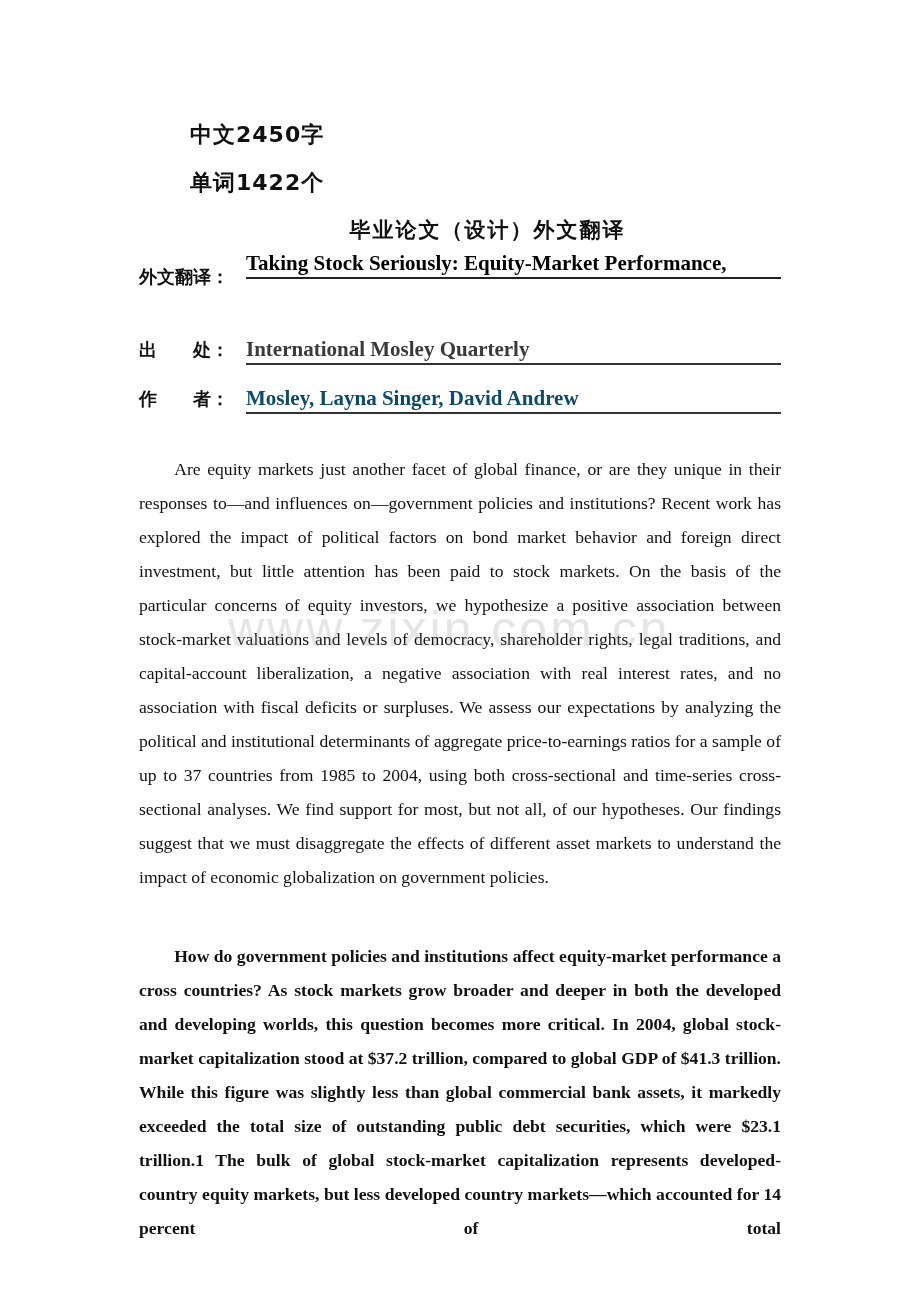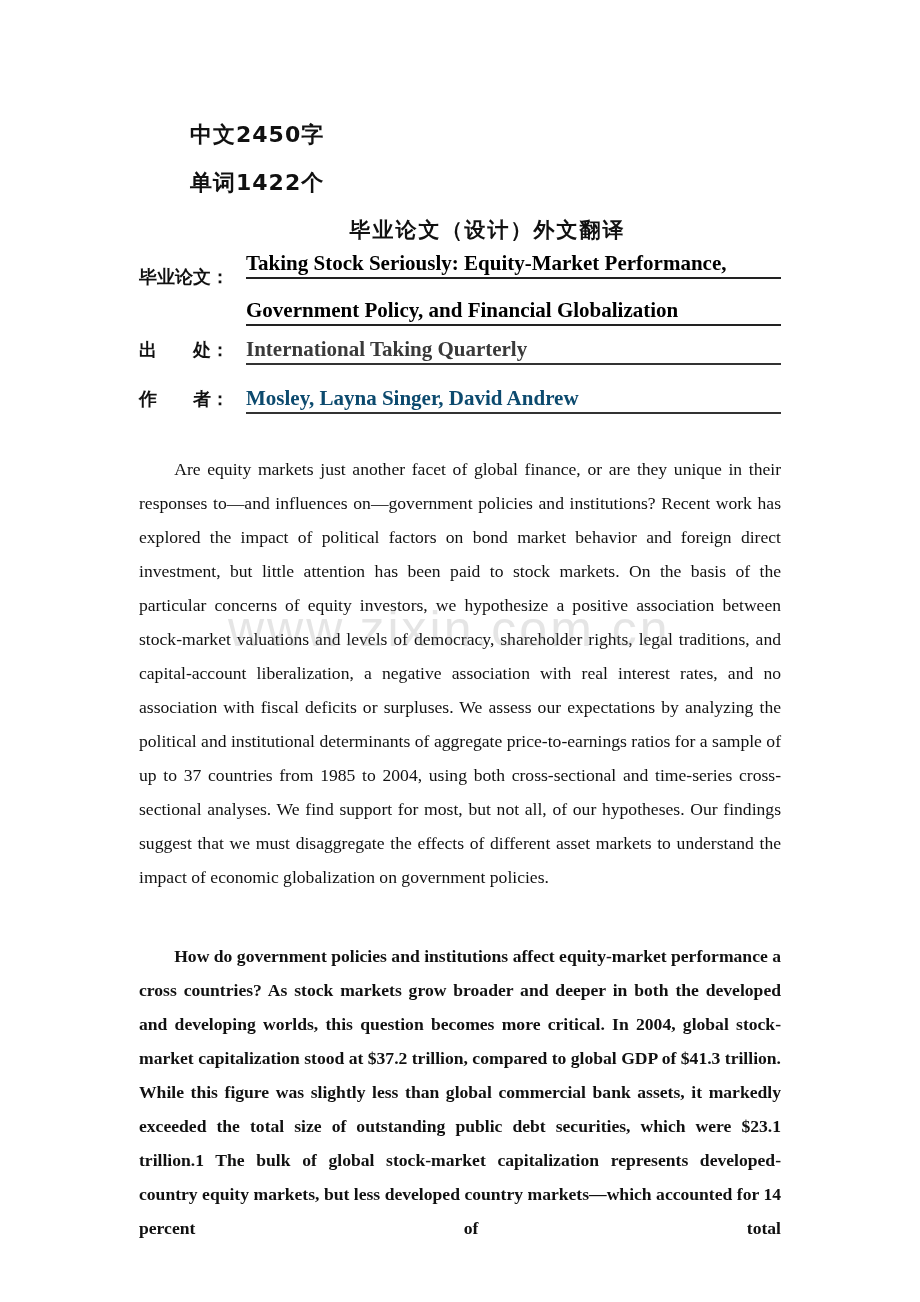--- a/index.html
+++ b/index.html
@@ -57,26 +57,25 @@
   </style>
 </head>
 <body>
 
 <div class="page">
   <div id="cnt1" class="count-line">中文2450字</div>
   <div id="cnt2" class="count-line">单词1422个</div>
 
   <div class="doc-heading">毕业论文（设计）外文翻译</div>
 
-  <div id="lbl-title" class="meta-label">毕业论文：</div>
+  <div id="lbl-title" class="meta-label">外文翻译：</div>
   <div id="title-l1" class="meta-value">Taking Stock Seriously:   Equity-Market Performance,</div>
-  <div id="title-l2" class="meta-value">Government Policy, and Financial Globalization</div>
 
   <div id="lbl-source" class="meta-label">出　　处：</div>
-  <div id="source-v" class="meta-value">International Taking Quarterly</div>
+  <div id="source-v" class="meta-value">International Mosley Quarterly</div>
 
   <div id="lbl-author" class="meta-label">作　　者：</div>
   <div id="author-v" class="meta-value">Mosley, Layna Singer, David Andrew</div>
 
   <div id="para1" class="body-text">
     <p>Are equity markets just another facet of global finance, or are they unique in their responses to—and influences on—government policies and institutions? Recent work has explored the impact of political factors on bond market behavior and foreign direct investment, but little attention has been paid to stock markets. On the basis of the particular concerns of equity investors, we hypothesize a positive association between stock-market valuations and levels of democracy, shareholder rights, legal traditions, and capital-account liberalization, a negative association with real interest rates, and no association with fiscal deficits or surpluses. We assess our expectations by analyzing the political and institutional determinants of aggregate price-to-earnings ratios for a sample of up to 37 countries from 1985 to 2004, using both cross-sectional and time-series cross-sectional analyses. We find support for most, but not all, of our hypotheses. Our findings suggest that we must disaggregate the effects of different asset markets to understand the impact of economic globalization on government policies.</p>
   </div>
   <div id="para2" class="body-text">
     <p>How do government policies and institutions affect equity-market performance a cross countries? As stock markets grow broader and deeper in both the developed and developing worlds, this question becomes more critical. In 2004, global stock-market capitalization stood at $37.2 trillion, compared to global GDP of $41.3 trillion. While this figure was slightly less than global commercial bank assets, it markedly exceeded the total size of outstanding public debt securities, which were $23.1 trillion.1 The bulk of global stock-market capitalization represents developed-country equity markets, but less developed country markets—which accounted for 14 percent of total</p>
   </div>

